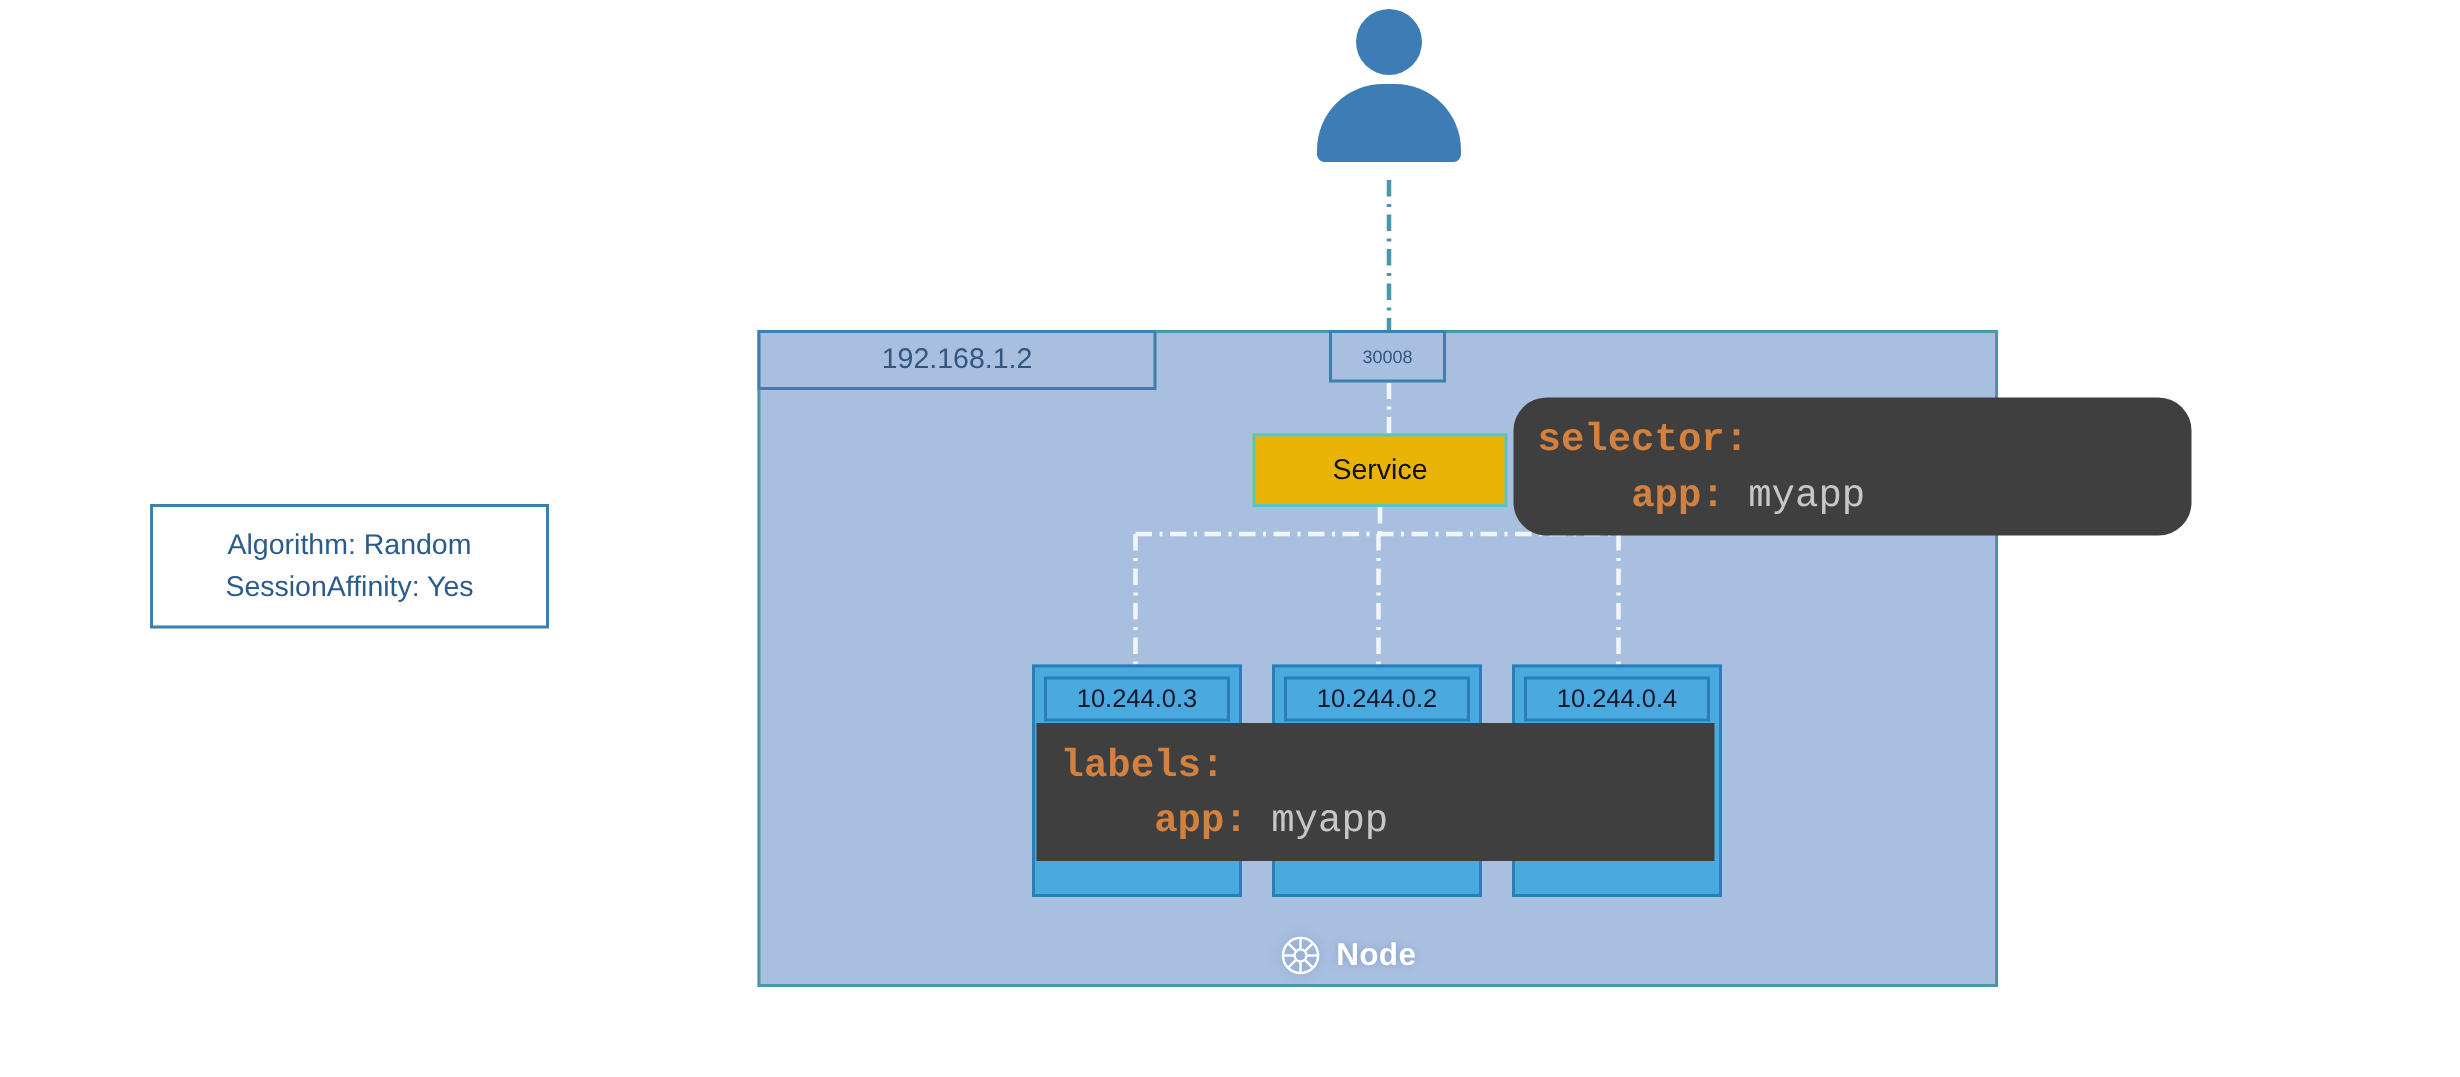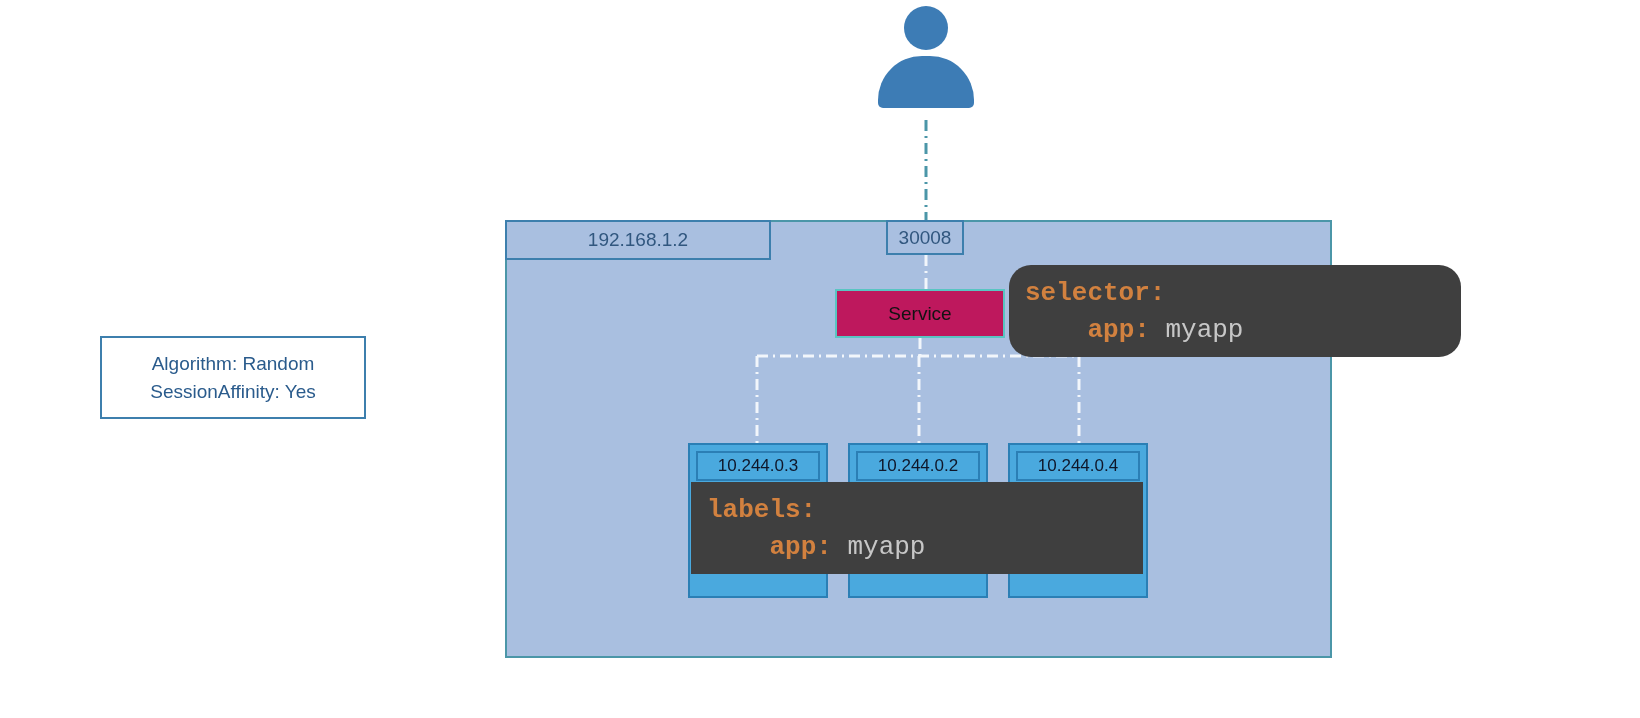--- a/index.html
+++ b/index.html
@@ -110,31 +110,31 @@
     top: 220px;
     width: 78px;
     height: 35px;
     background: #a9bfe0;
     border: 2px solid #3d7fad;
     box-sizing: border-box;
     display: flex;
     align-items: center;
     justify-content: center;
     color: #31577f;
-    font-size: 19px;
+    font-size: 12px;
   }
 
   
   .service-box {
     position: absolute;
     left: 835px;
     top: 289px;
     width: 170px;
     height: 49px;
-    background: #be185d;
+    background: #eab308;
     border: 2px solid #59c5c2;
     box-sizing: border-box;
     display: flex;
     align-items: center;
     justify-content: center;
     color: #121212;
     font-size: 19px;
     text-align: center;
   }
 
@@ -280,20 +280,37 @@
   </div>
   <div class="pod pod-2">
     <div class="pod-ip">10.244.0.2</div>
     <div class="pod-name">POD</div>
   </div>
   <div class="pod pod-3">
     <div class="pod-ip">10.244.0.4</div>
     <div class="pod-name">POD</div>
   </div>
 
+  <div class="node-badge">
+    <svg class="k8s-wheel" viewBox="0 0 64 64">
+      <g fill="none" stroke="#ffffff" stroke-width="3.4">
+        <circle cx="32" cy="32" r="25"></circle>
+        <circle cx="32" cy="32" r="8.5"></circle>
+        <line x1="32" y1="7" x2="32" y2="23.5"></line>
+        <line x1="32" y1="40.5" x2="32" y2="57"></line>
+        <line x1="7" y1="32" x2="23.5" y2="32"></line>
+        <line x1="40.5" y1="32" x2="57" y2="32"></line>
+        <line x1="14.3" y1="14.3" x2="26" y2="26"></line>
+        <line x1="38" y1="38" x2="49.7" y2="49.7"></line>
+        <line x1="49.7" y1="14.3" x2="38" y2="26"></line>
+        <line x1="26" y1="38" x2="14.3" y2="49.7"></line>
+      </g>
+    </svg>
+    <span class="node-badge-label">Node</span>
+  </div>
 
   <div class="yaml yaml-selector"><span class="k">selector:</span>
     <span class="k">app:</span> <span class="v">myapp</span></div>
 
   <div class="yaml yaml-labels"><span class="k">labels:</span>
     <span class="k">app:</span> <span class="v">myapp</span></div>
 
   <div class="info-box">
     <div>Algorithm: Random</div>
     <div>SessionAffinity: Yes</div>

